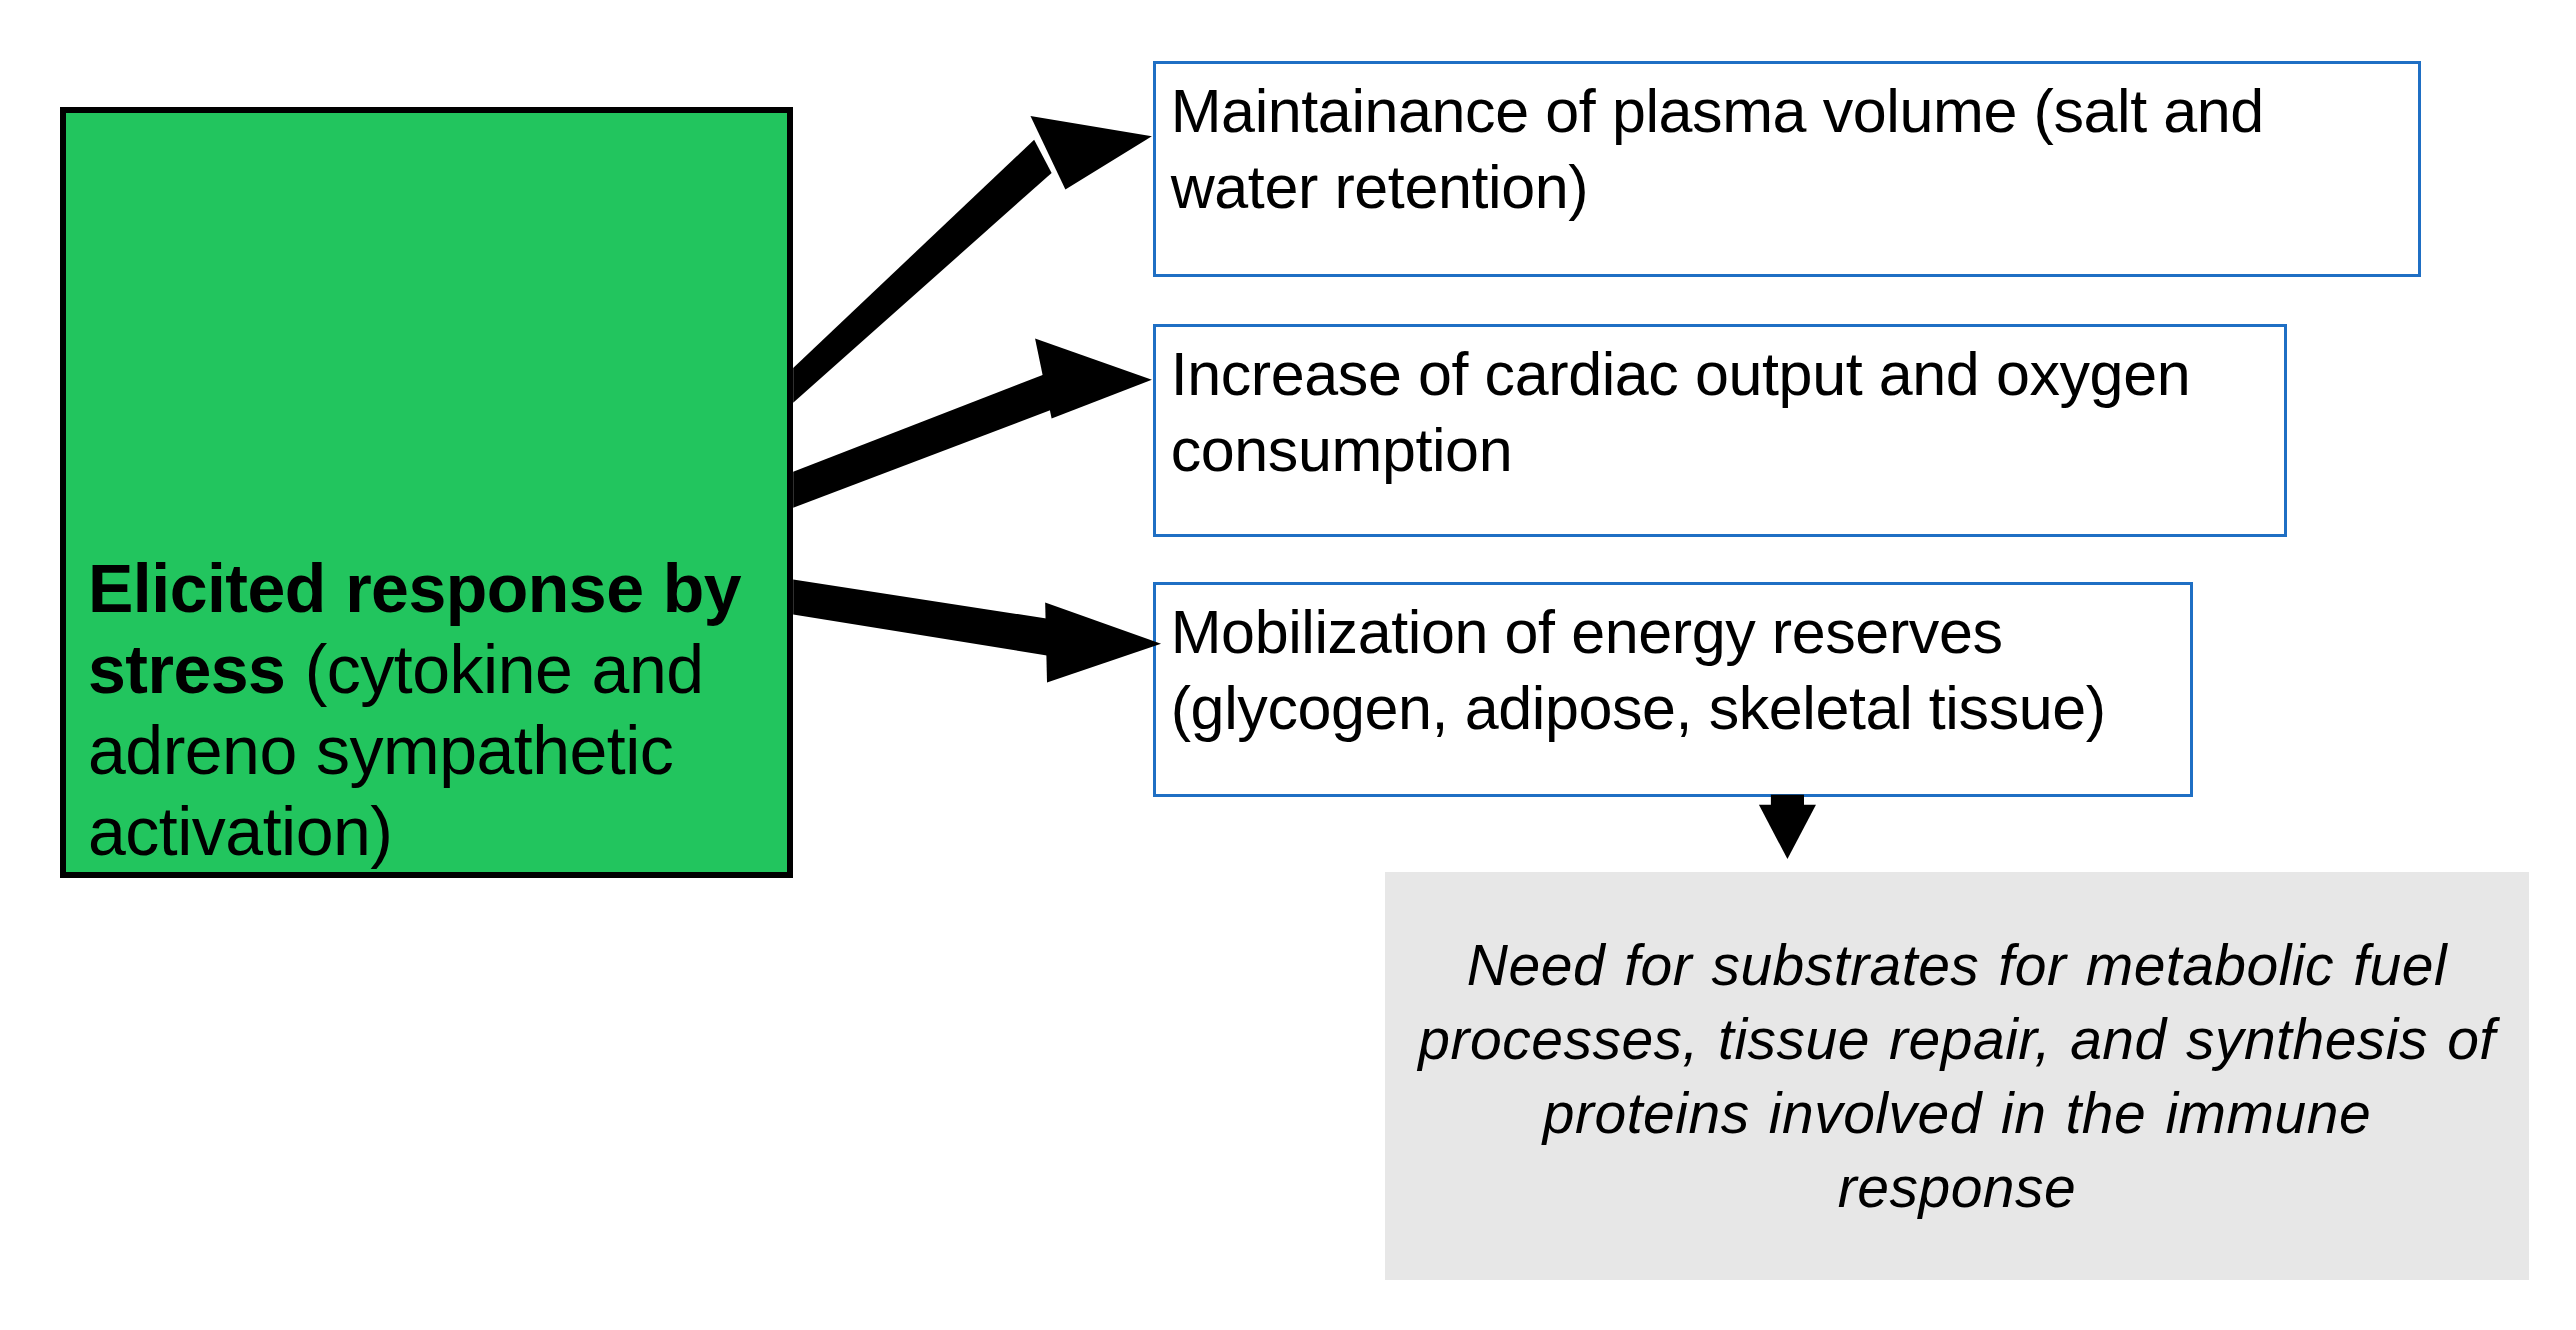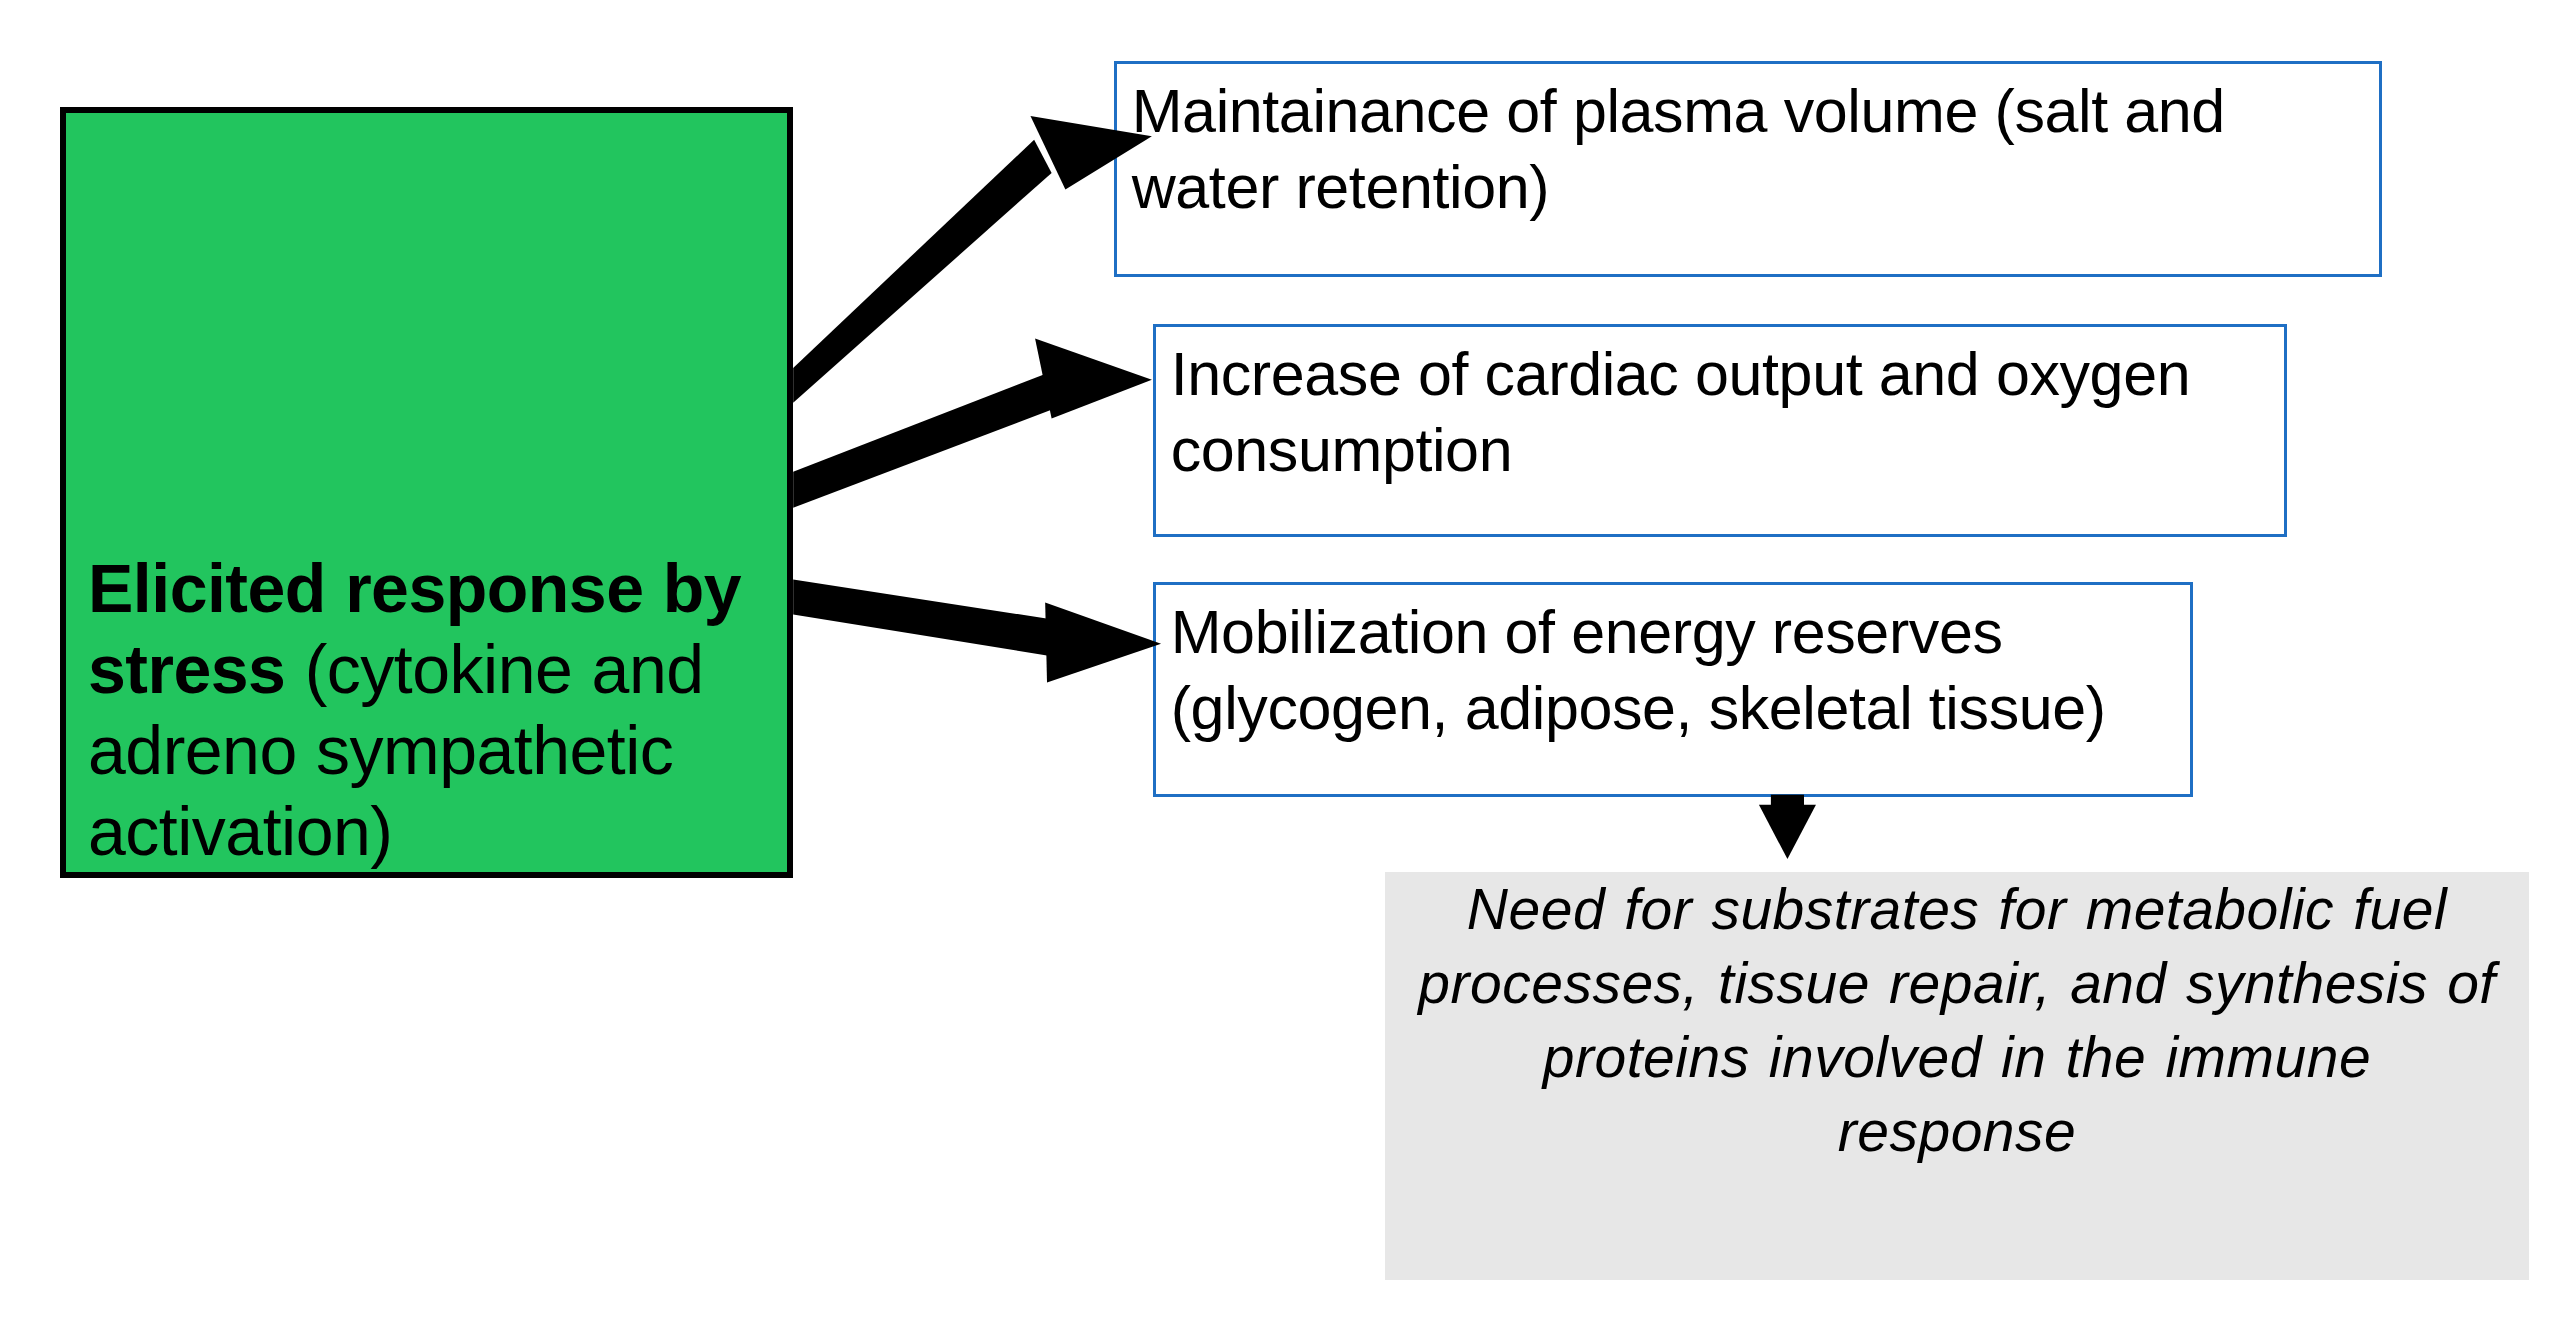--- a/index.html
+++ b/index.html
@@ -53,35 +53,36 @@
     background: #ffffff;
     padding: 9.2px 13px 0 14.7px;
   }
   .outcome-text {
     font-family: "Liberation Sans", sans-serif;
     font-size: 61px;
     line-height: 1.25;
     color: #000000;
     letter-spacing: -0.4px;
   }
-  #outcome-1 { left: 1114px; top: 61px;  width: 1268px; height: 216px; }
+  #outcome-1 { left: 1153px; top: 61px;  width: 1268px; height: 216px; }
   #outcome-2 { left: 1153px; top: 324px; width: 1134px; height: 213px; }
   #outcome-3 { left: 1153px; top: 582px; width: 1040px; height: 215px; }
 
   
   .conclusion-box {
     position: absolute;
     left: 1385px;
     top: 872px;
     width: 1144px;
     height: 408px;
     box-sizing: border-box;
     background: #E7E7E7;
     border: none;
     display: flex;
+    align-items: center;
     justify-content: center;
     padding: 0 32px;
   }
   .conclusion-text {
     font-family: "Liberation Sans", sans-serif;
     font-style: italic;
     font-size: 57px;
     line-height: 1.30;
     color: #000000;
     text-align: center;

